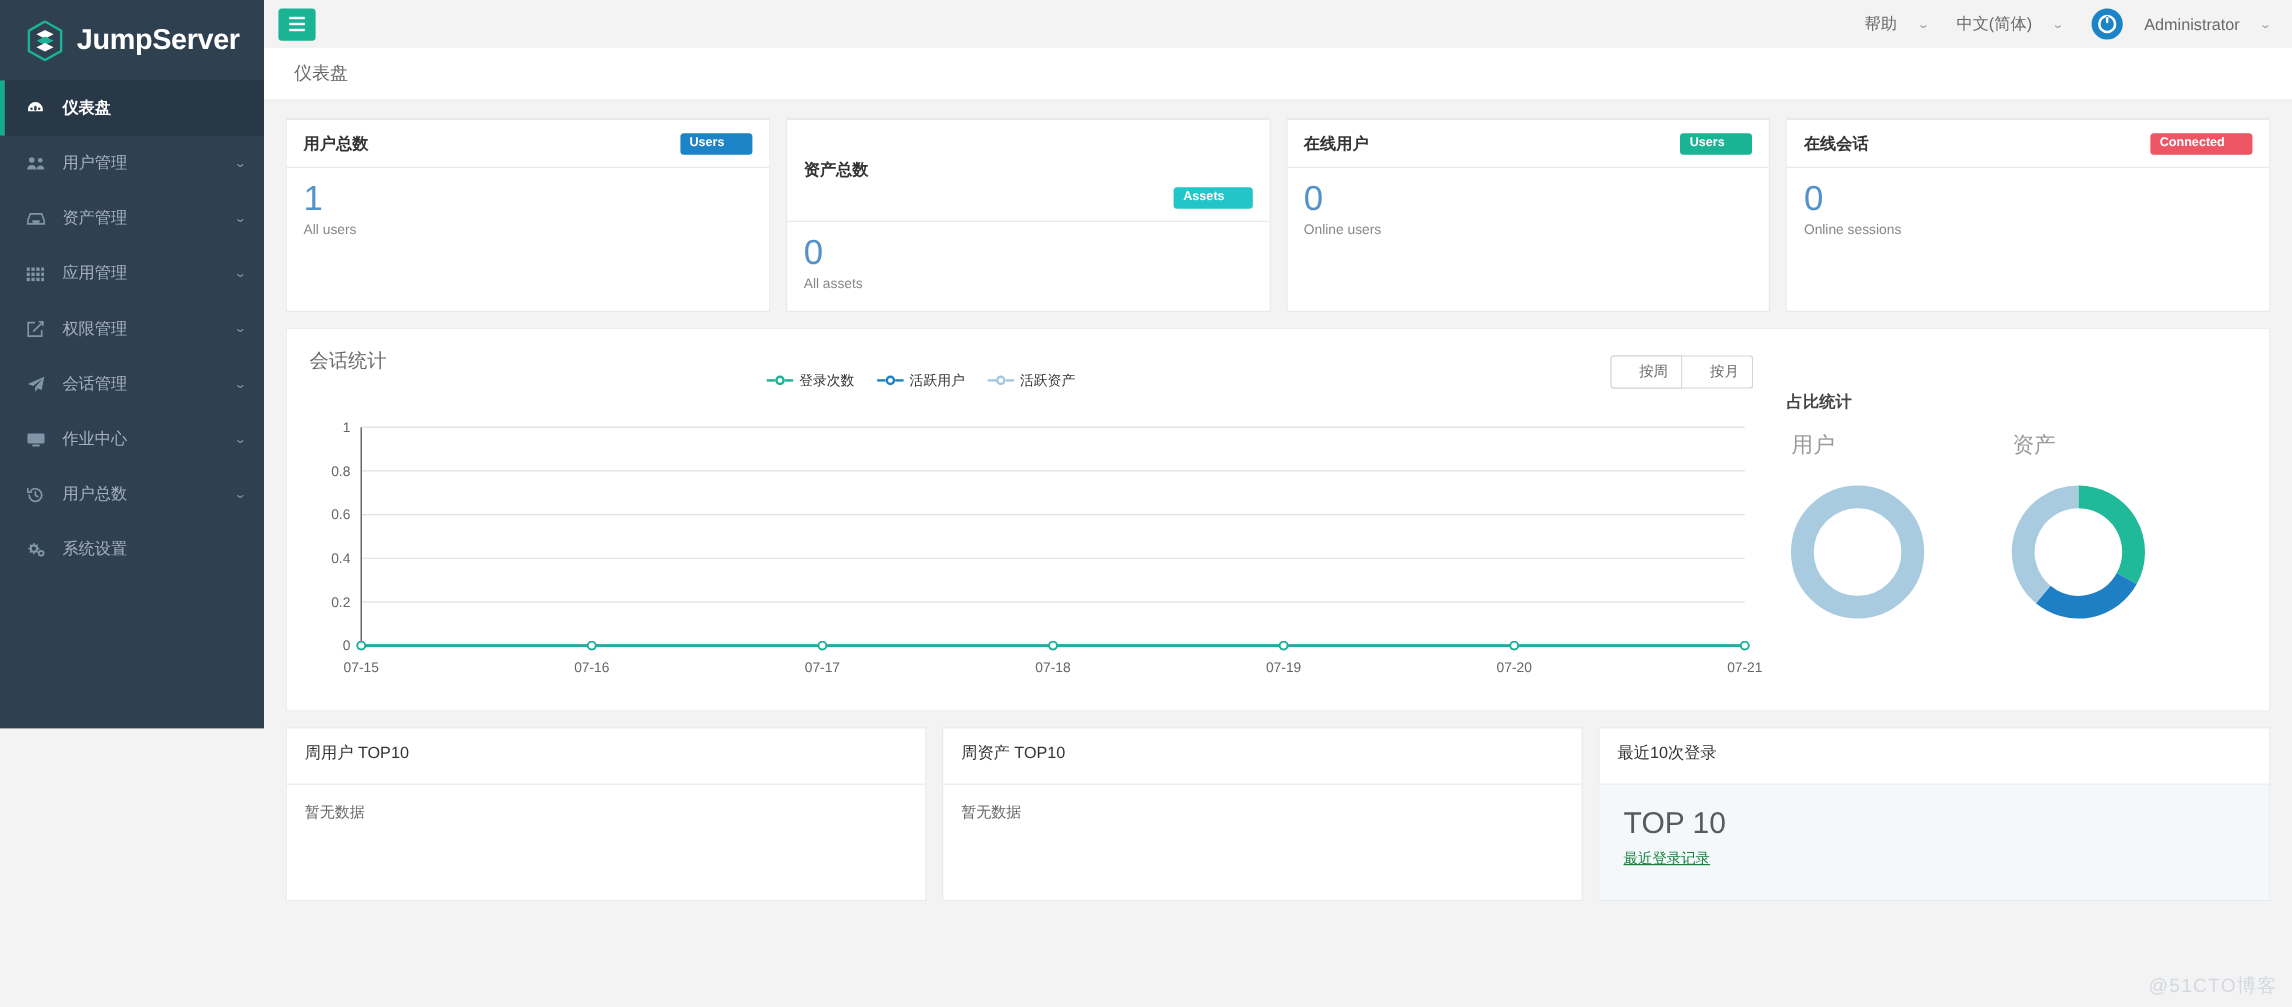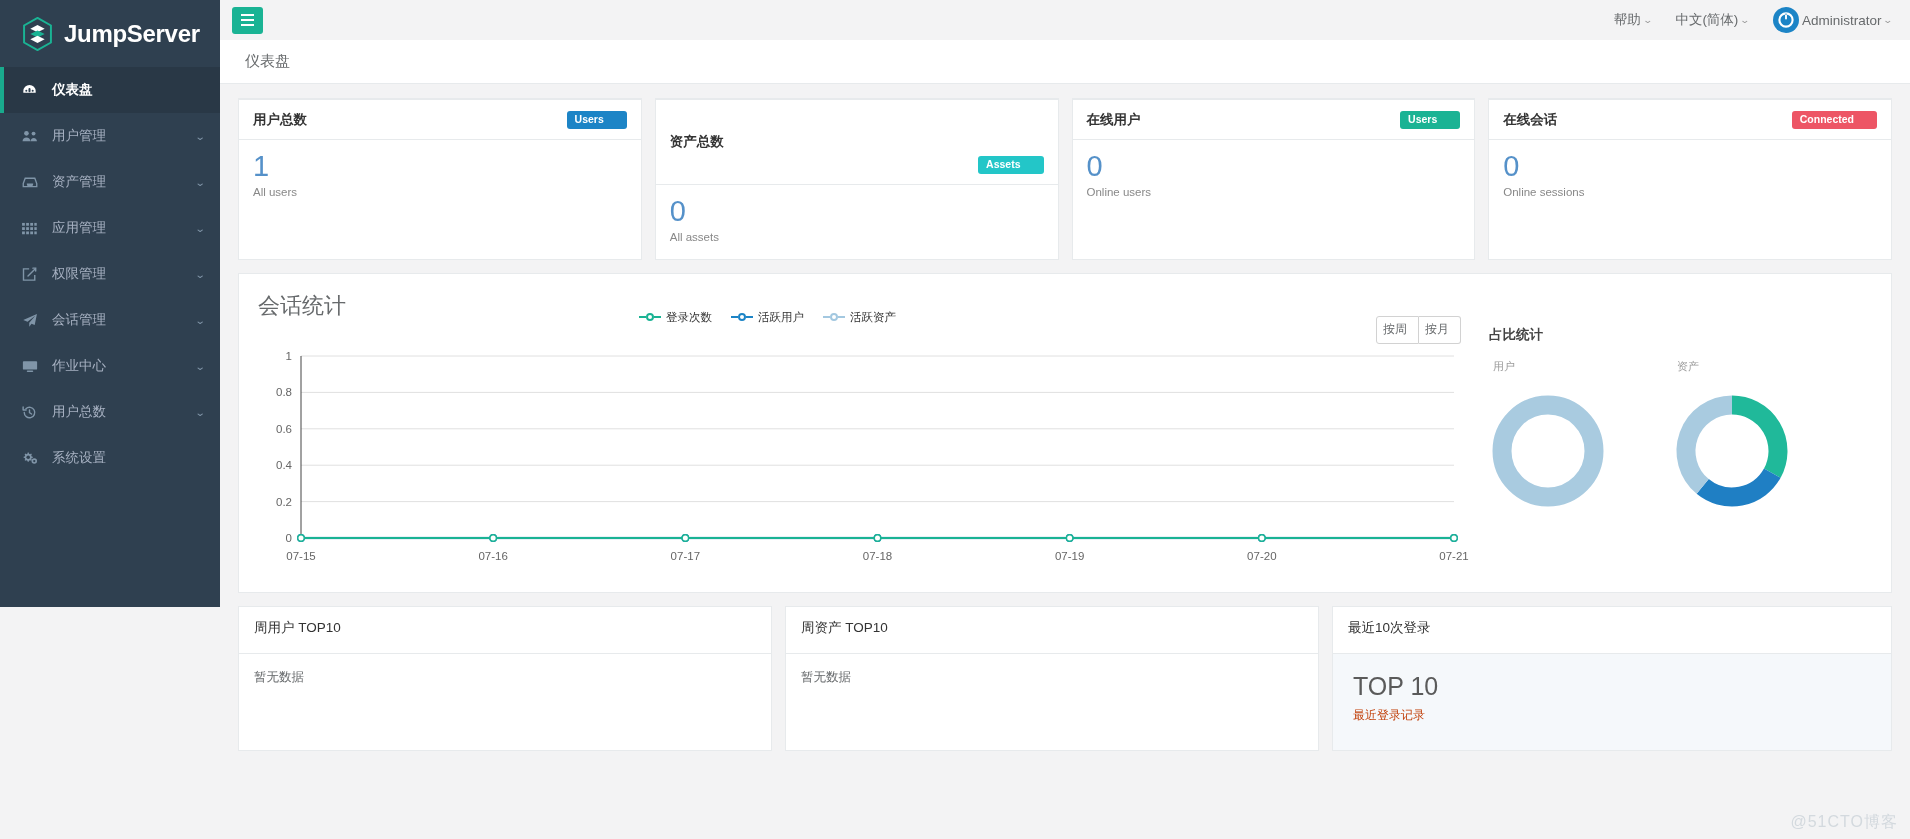--- a/index.html
+++ b/index.html
@@ -61,21 +61,21 @@
     display: flex; align-items: center; padding: 0 18px 0 12px;
   }
   .hamburger {
     width: 31px; height: 27px; background: #1ab394; border: none; border-radius: 3px;
     display: flex; flex-direction: column; align-items: center; justify-content: center;
     gap: 3px; cursor: pointer;
   }
   .hamburger i { display: block; width: 13px; height: 2px; background: #fff; }
   .topbar-right { margin-left: auto; display: flex; align-items: center; gap: 24px; }
   .tb-link {
-    display: flex; align-items: center; gap: 3px;
+    display: flex; align-items: center; gap: 18px;
     color: #676a6c; font-size: 13.5px; cursor: pointer;
   }
   .tb-caret { font-size: 9px; color: #999; transform: scaleX(1.4); }
   .avatar {
     width: 26px; height: 26px; border-radius: 50%;
     background: #1c84c6; display: inline-flex; align-items: center; justify-content: center;
   }
   .avatar svg { display: block; }
 
   .crumbbar {
@@ -106,67 +106,67 @@
   .stat-sub { font-size: 11.5px; color: #888; margin-top: 5px; }
 
   
   .chart-panel {
     background: #fff; border: 1px solid #e7eaec; margin-top: 13px;
     height: 320px; position: relative; display: flex;
   }
   .chart-left { width: 1240px; position: relative; }
   .chart-title {
     position: absolute; left: 19px; top: 17px;
-    font-size: 22px; color: #676a6c; font-weight: 400;
+    font-size: 16px; color: #676a6c; font-weight: 400;
   }
   .chart-legend {
     position: absolute; left: 400px; top: 36px;
     display: flex; gap: 19px; align-items: center;
   }
   .lg-item { display: flex; align-items: center; gap: 5px; font-size: 11.5px; color: #333; }
   .lg-mark { display: inline-flex; align-items: center; }
   .lg-line { width: 7px; height: 2px; display: inline-block; }
   .lg-dot {
     width: 8px; height: 8px; border-radius: 50%; background: #fff;
     border: 2px solid currentColor; display: inline-block;
   }
   .toggle-btns {
     position: absolute; right: 18px; top: 22px; display: flex;
   }
   .tbtn {
     background: #fff; border: 1px solid #d2d2d2; color: #676a6c;
-    font-size: 12px; padding: 4px 11px 5px 6px; cursor: pointer; margin-top: 20px;
+    font-size: 12px; padding: 4px 11px 5px 23px; cursor: pointer;
   }
   .tbtn:first-child { border-radius: 3px 0 0 3px; }
   .tbtn:last-child { border-left: none; border-radius: 0 3px 3px 0; }
   .plot { position: absolute; left: 0; top: 74px; width: 1240px; height: 230px; }
 
   .chart-right { flex: 1 1 auto; position: relative; }
   .pie-title {
     position: absolute; left: 10px; top: 52px;
     font-size: 13.5px; color: #444; font-weight: bold;
   }
   .donuts { position: absolute; left: 0; top: 85px; display: flex; gap: 34px; padding-left: 4px; }
   .donut-wrap { width: 150px; }
-  .donut-label { font-size: 11px; color: #9a9a9a; padding-left: 10px; }
+  .donut-label { font-size: 18px; color: #9a9a9a; padding-left: 10px; }
   .donut-svg { margin-top: 12px; display: block; }
 
   
   .bottom-row { display: flex; gap: 13px; margin-top: 13px; }
   .bpanel { background: #fff; border: 1px solid #e7eaec; }
   .bpanel.b1, .bpanel.b2 { width: 534px; }
   .bpanel.b3 { flex: 1 1 auto; }
   .bp-head {
     padding: 12px 15px 16px 15px; border-bottom: 1px solid #e7eaec;
     font-size: 13.5px; color: #333;
   }
   .bp-body { padding: 15px; font-size: 12.5px; color: #676a6c; min-height: 56px; }
   .bp-body.shaded { background: #f5f8fb; padding: 18px 20px 26px 20px; min-height: 96px; }
   .top10-big { font-size: 25px; color: #5a5a5a; font-weight: 400; }
-  .top10-sub { font-size: 12px; color: #c2410c; margin-top: 6px; }
+  .top10-sub { font-size: 12px; color: #15803d; margin-top: 6px; text-decoration: underline; }
 
   .watermark {
     position: absolute; right: 12px; bottom: 6px;
     font-size: 16px; color: #d3d9de; letter-spacing: 1px; pointer-events: none;
   }
 </style>
 </head>
 <body>
 
 <div class="app">

